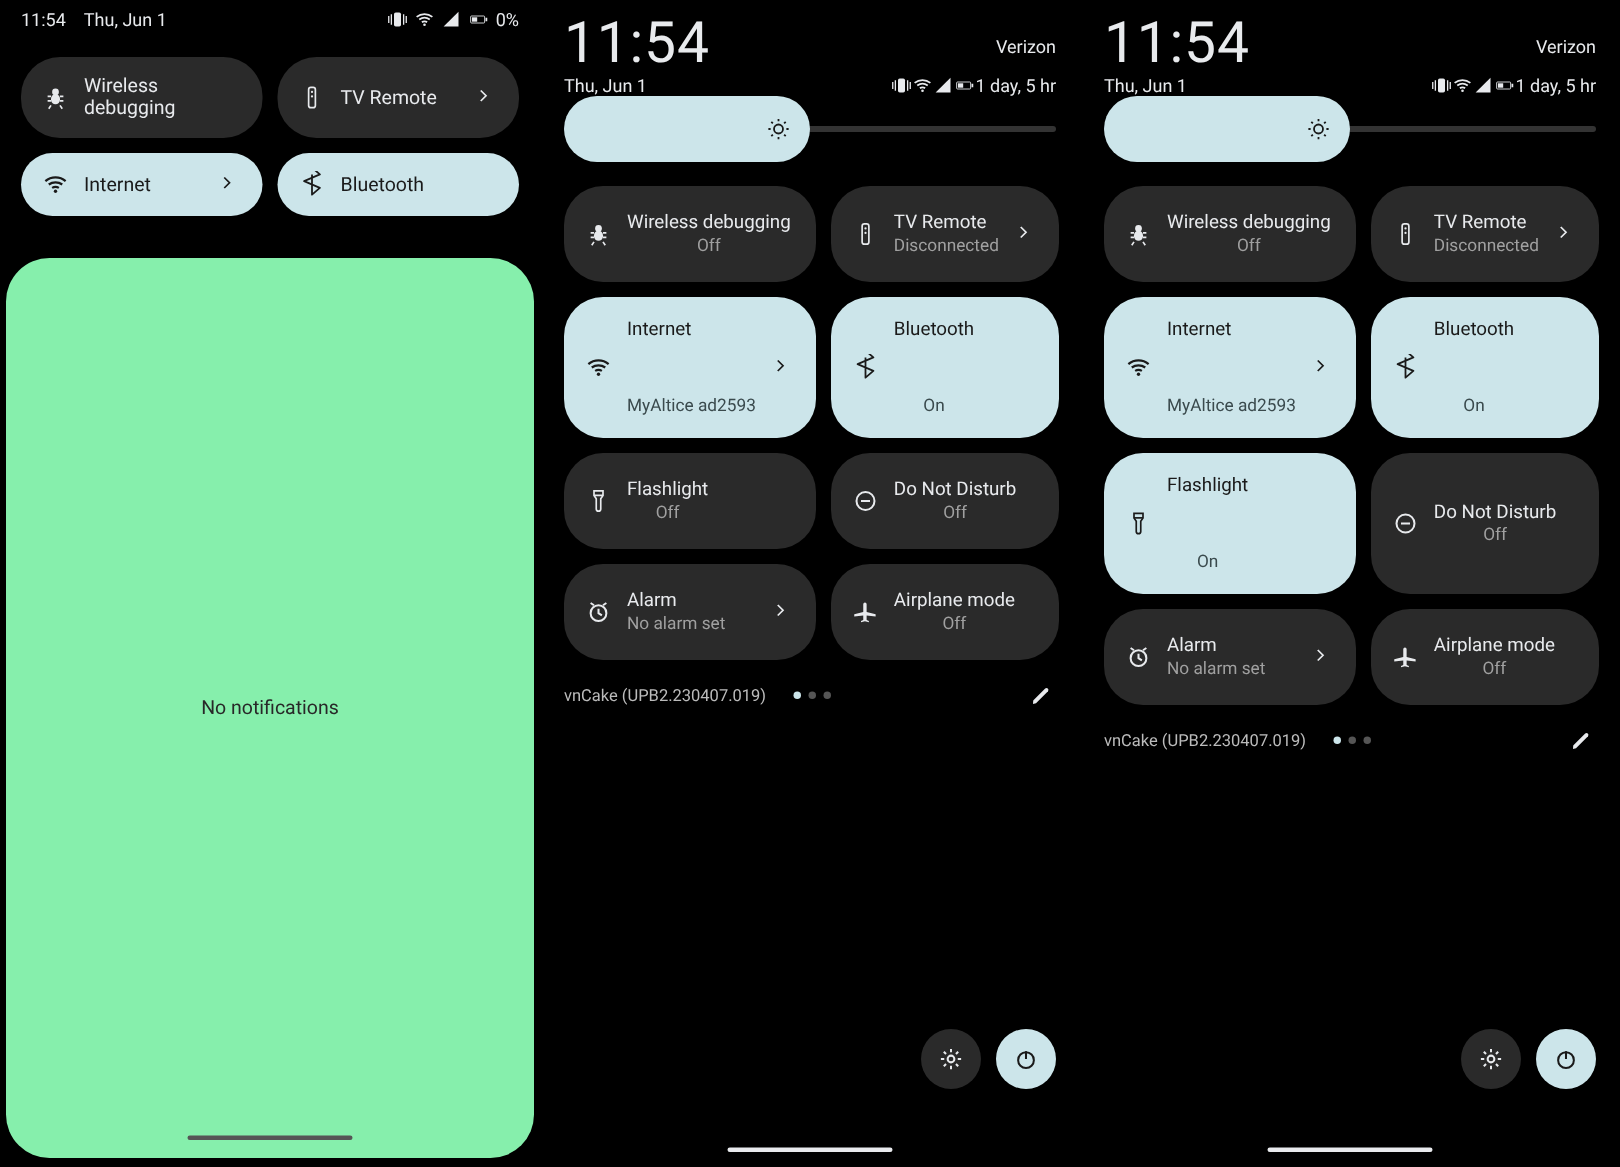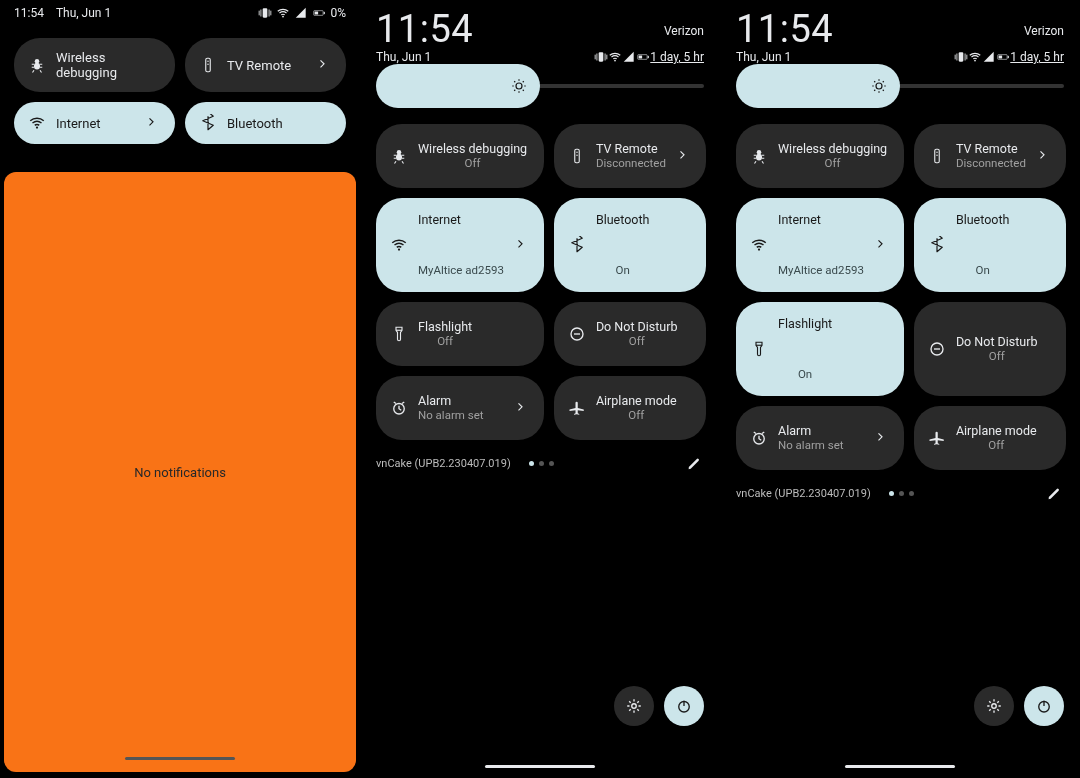--- a/index.html
+++ b/index.html
@@ -18,29 +18,29 @@
   .p1-tiles { display: grid; grid-template-columns: 1fr 1fr; gap: 10px; padding: 10px 14px; }
   .p1-tile { display: flex; align-items: center; gap: 10px; padding: 12px 14px; border-radius: 26px; position: relative; }
   .p1-tile.dark { background: #2a2a2a; color: #e8eaed; }
   .p1-tile.accent { background: #cce5ea; color: #1a1a1a; }
   .p1-tile .ico { width: 18px; height: 18px; display: flex; align-items: center; justify-content: center; flex-shrink: 0; }
   .p1-tile .ico svg { width: 18px; height: 18px; }
   .p1-tile .label { font-size: 13px; font-weight: 400; }
   .p1-tile .chev { margin-left: auto; width: 16px; height: 16px; display: flex; align-items: center; justify-content: center; }
   .p1-tile .chev svg { width: 14px; height: 14px; }
 
-  .p1-panel { position: absolute; left: 4px; right: 4px; top: 172px; bottom: 6px; background: #f97316; border-radius: 12px; display: flex; align-items: center; justify-content: center; color: #282828; font-size: 13px; }
+  .p1-panel { position: absolute; left: 4px; right: 4px; top: 172px; bottom: 6px; background: #86efac; border-radius: 29px; display: flex; align-items: center; justify-content: center; color: #282828; font-size: 13px; }
   .p1-handle { position: absolute; bottom: 12px; left: 50%; transform: translateX(-50%); width: 110px; height: 3.5px; background: #555; border-radius: 4px; }
 
   
   .qs-head { padding: 10px 16px 0 16px; display: flex; align-items: flex-start; justify-content: space-between; }
   .qs-time { font-size: 38px; font-weight: 400; letter-spacing: 0.5px; line-height: 1; }
   .qs-carrier { font-size: 12px; margin-top: 14px; }
   .qs-sub { padding: 2px 16px 8px 16px; display: flex; align-items: center; justify-content: space-between; font-size: 12px; }
-  .qs-sub .right { display: flex; gap: 0; align-items: center; text-decoration: underline; }
+  .qs-sub .right { display: flex; gap: 0; align-items: center; }
 
   .brightness { display: flex; align-items: center; padding: 12px 16px 4px 16px; }
   .brightness-bar { position: relative; flex: 1; height: 4px; background: #333; border-radius: 2px; }
   .brightness-fill { position: absolute; left: 0; top: -20px; height: 44px; width: 50%; background: #cce5ea; border-radius: 26px; display:flex; align-items:center; justify-content:flex-end; padding-right:12px; }
   .brightness-fill svg { width: 18px; height: 18px; color:#1a1a1a; }
 
   .qs-tiles { display: grid; grid-template-columns: 1fr 1fr; gap: 10px; padding: 32px 16px 8px 16px; }
   .qs-tile { display: flex; align-items: center; gap: 10px; padding: 14px 14px; border-radius: 26px; position: relative; min-height: 64px; }
   .qs-tile.dark { background: #2a2a2a; color: #e8eaed; }
   .qs-tile.dark .sub { color: #a0a0a0; }

